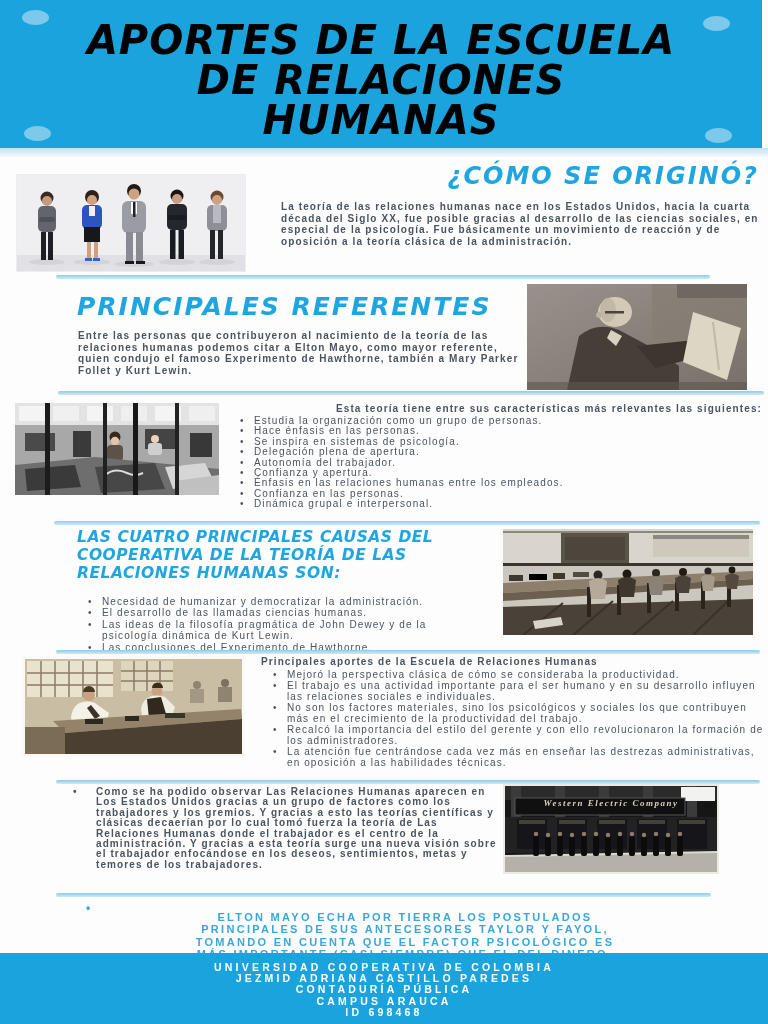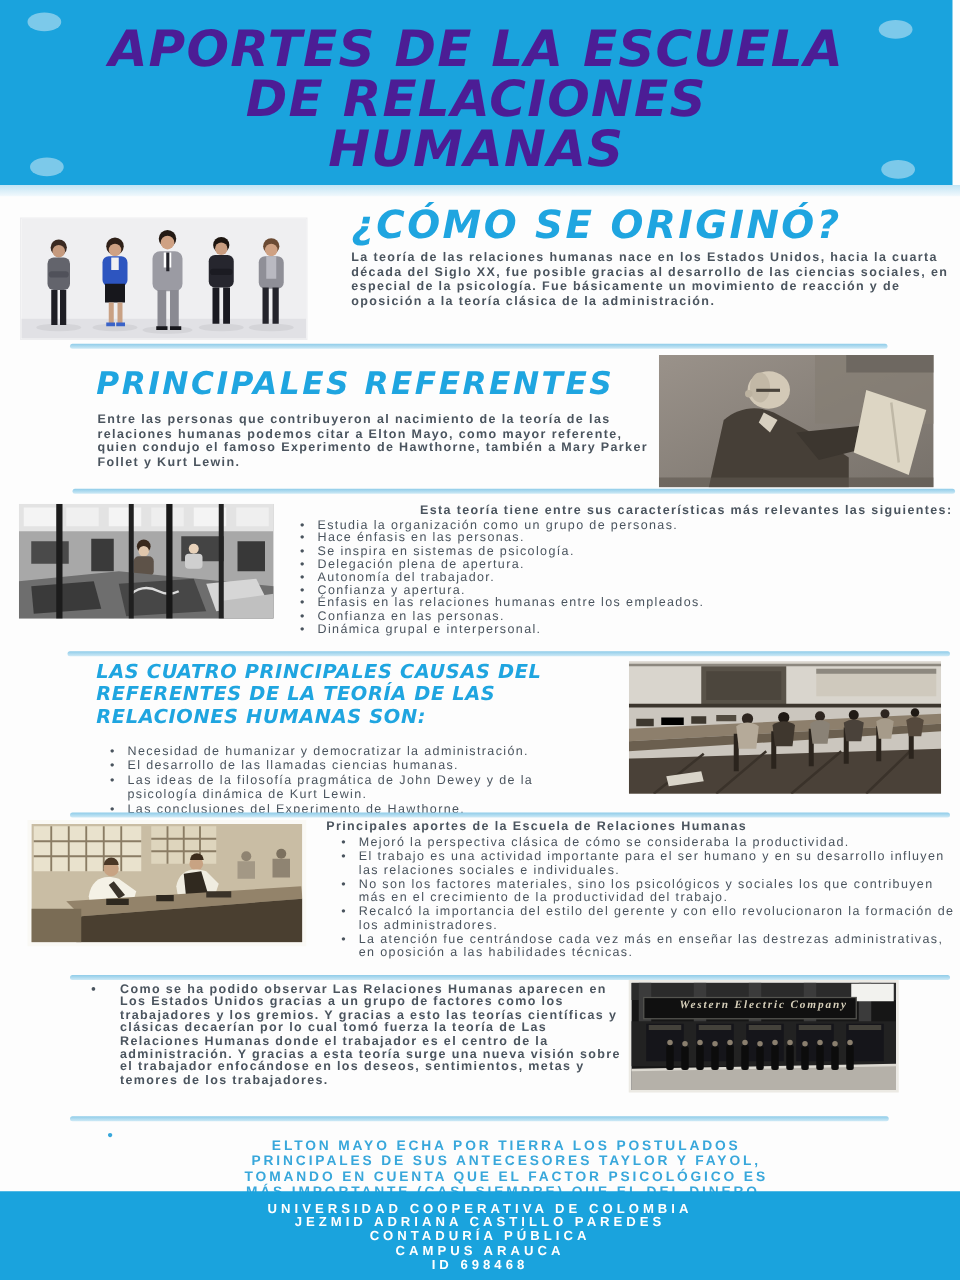--- a/index.html
+++ b/index.html
@@ -5,42 +5,42 @@
   html,body{margin:0;padding:0;background:#ffffff;}
   .poster{position:relative;width:768px;height:1024px;background:#fdfdfd;overflow:hidden;
           font-family:"Liberation Sans",sans-serif;}
 
   
   .header{position:absolute;left:0;top:0;width:762px;height:148px;background:#1aa3dd;}
   .header-fade{position:absolute;left:0;top:148px;width:768px;height:9px;
                background:linear-gradient(#c2e4f4,#f2f9fd);}
   .dot{position:absolute;width:27px;height:15px;border-radius:50%;background:#7cc9ea;}
   .header-title{position:absolute;left:0;top:20px;width:762px;margin:0;text-align:center;
-                color:#4c1d95;font-family:"DejaVu Sans",sans-serif;font-weight:bold;
+                color:#000000;font-family:"DejaVu Sans",sans-serif;font-weight:bold;
                 font-style:italic;font-size:40px;line-height:40px;letter-spacing:1px;}
   .header-title .line{display:block;}
 
   
   .sec-title{position:absolute;margin:0;color:#1fa5e0;font-family:"DejaVu Sans",sans-serif;
              font-weight:bold;font-style:italic;white-space:nowrap;}
   .sec-title-lines{white-space:normal;}
   .sec-title-lines .line{display:block;white-space:nowrap;}
   .body-text{position:absolute;margin:0;color:#4a545e;font-weight:bold;font-size:10px;
              line-height:11.6px;letter-spacing:1.1px;}
   ul.blist{position:absolute;margin:0;padding:0;list-style:none;color:#4a545e;
            font-weight:normal;font-size:10px;letter-spacing:1.1px;}
   ul.blist li{position:relative;padding-left:14px;}
   ul.blist li:before{content:"\2022";position:absolute;left:0;top:0;}
   .divider{position:absolute;height:4px;border-radius:2px;
            background:linear-gradient(180deg,#8fcce9,#cfeaf6);}
   .photo{position:absolute;overflow:hidden;}
   .photo svg{display:block;width:100%;height:100%;}
 
   
-  .origin-title{left:281px;top:162px;width:478px;text-align:left;font-size:31px;letter-spacing:2px;}
+  .origin-title{left:281px;top:162px;width:478px;text-align:right;font-size:24px;letter-spacing:2px;}
   .origin-body{left:281px;top:201px;width:478px;}
   .referents-title{left:77px;top:292px;font-size:25px;letter-spacing:2px;}
   .referents-body{left:78px;top:330px;width:448px;}
   .chars-intro{left:228px;top:403px;width:534px;text-align:right;}
   .chars-list{left:240px;top:416px;width:520px;line-height:10.4px;}
   .causes-title{left:77px;top:528px;font-size:15.5px;line-height:18px;letter-spacing:0.5px;}
   .causes-list{left:88px;top:596px;width:392px;line-height:11.4px;}
   .contrib-intro{left:261px;top:656px;width:500px;}
   .contrib-list{left:273px;top:669px;width:492px;line-height:11px;}
   .observation-bullet{position:absolute;left:73px;top:786px;color:#4a545e;font-weight:bold;font-size:10px;}
@@ -206,21 +206,21 @@
     <li>Confianza y apertura.</li>
     <li>Énfasis en las relaciones humanas entre los empleados.</li>
     <li>Confianza en las personas.</li>
     <li>Dinámica grupal e interpersonal.</li>
   </ul>
 
   <div class="divider" style="left:54px;top:521px;width:706px;"></div>
 
   <h2 class="sec-title sec-title-lines causes-title">
     <span class="line">LAS CUATRO PRINCIPALES CAUSAS DEL</span>
-    <span class="line">REFERENTES DE LA TEORÍA DE LAS</span>
+    <span class="line">COOPERATIVA DE LA TEORÍA DE LAS</span>
     <span class="line">RELACIONES HUMANAS SON:</span>
   </h2>
   <ul class="blist causes-list">
     <li>Necesidad de humanizar y democratizar la administración.</li>
     <li>El desarrollo de las llamadas ciencias humanas.</li>
     <li>Las ideas de la filosofía pragmática de John Dewey y de la psicología dinámica de Kurt Lewin.</li>
     <li>Las conclusiones del Experimento de Hawthorne.</li>
   </ul>
   <div class="photo photo-relay">
     <svg viewBox="0 0 250 106" preserveAspectRatio="none">

